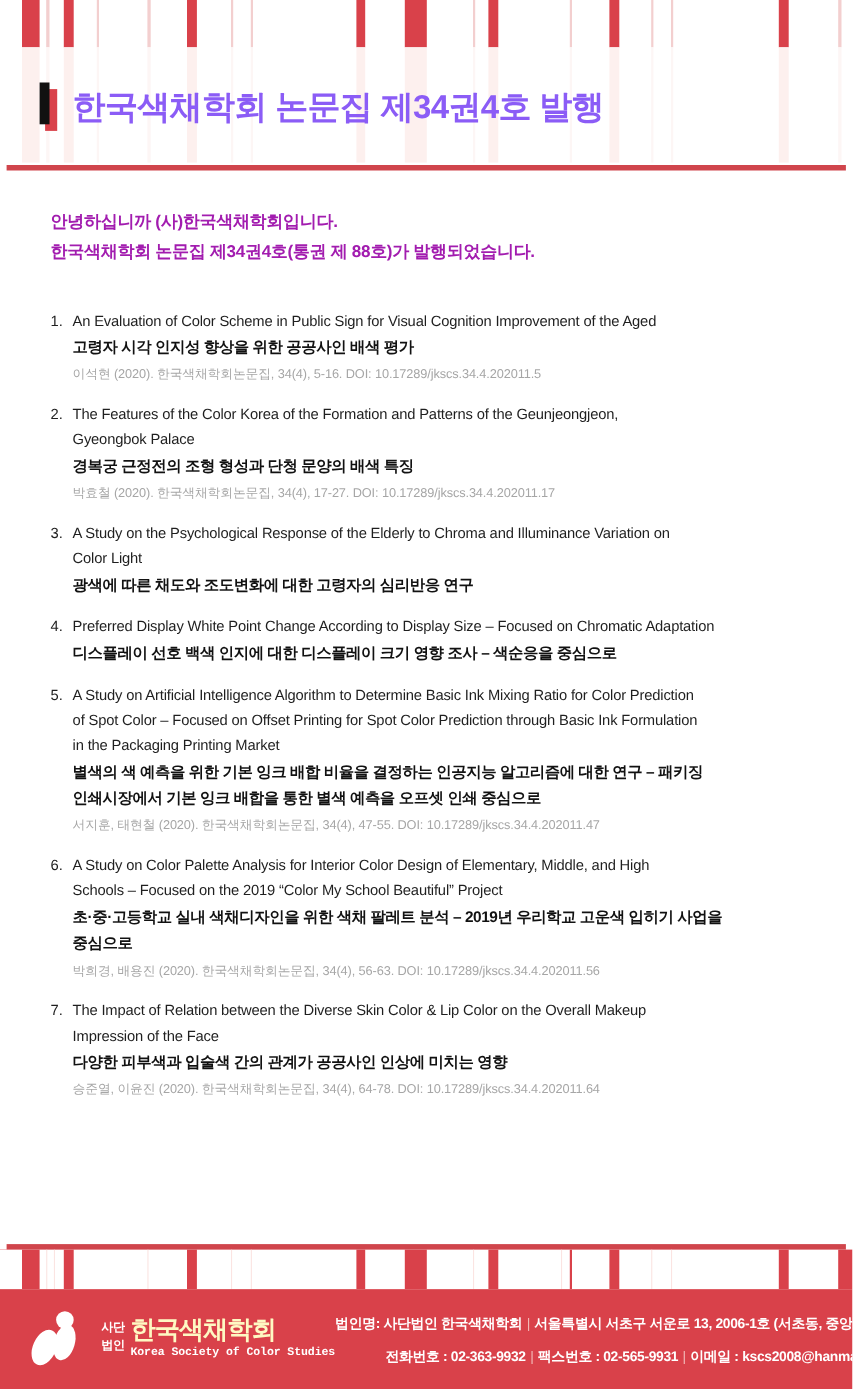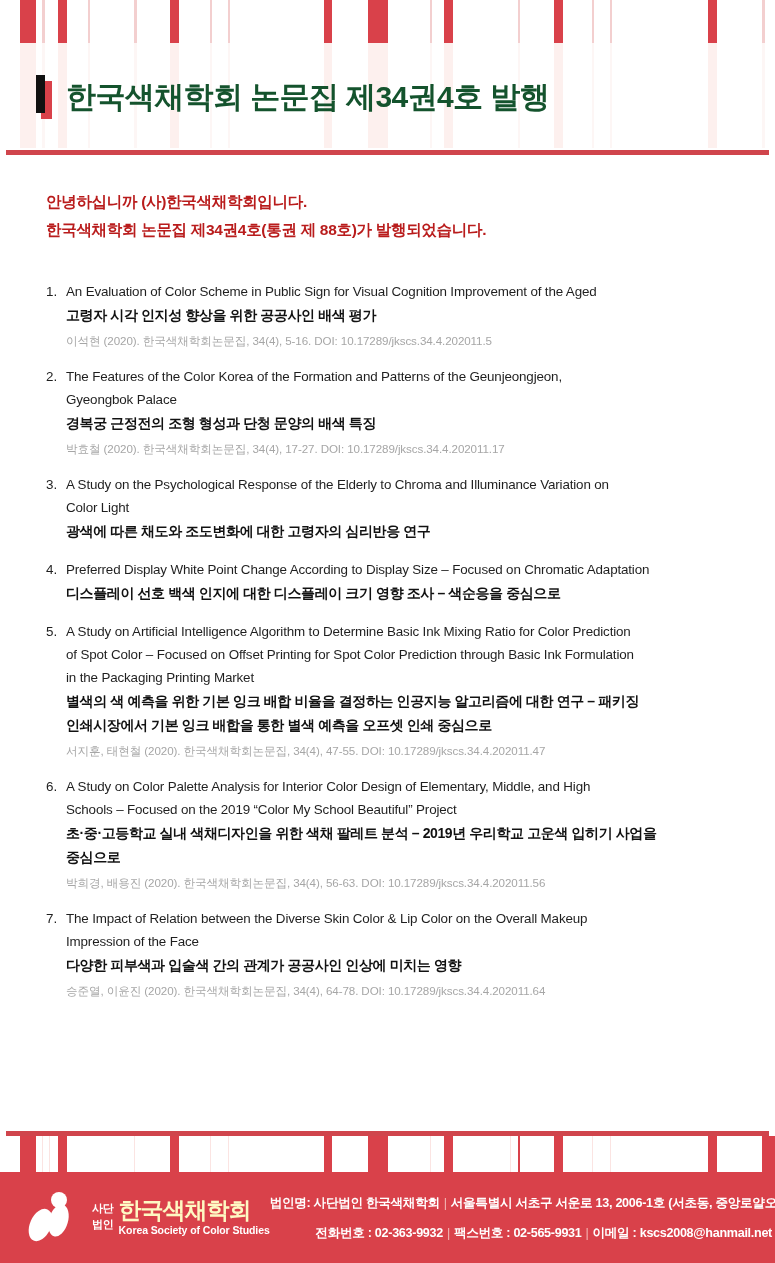--- a/index.html
+++ b/index.html
@@ -74,21 +74,21 @@
   .accent-mark .black-bar {
     position: absolute;
     left: 0; top: 0;
     width: 9px; height: 38px;
     background: #111111;
   }
   .header-title {
     margin-left: 14px;
     font-size: 30px;
     font-weight: bold;
-    color: #14532d;
+    color: #8b5cf6;
     letter-spacing: -0.6px;
     white-space: nowrap;
     text-align: right;
   }
 
   
   .header-rule {
     position: absolute;
     left: 6px; top: 150px;
     width: 763px;
@@ -98,21 +98,21 @@
 
   
   .intro {
     position: absolute;
     left: 46px; top: 188px;
     width: 690px;
   }
   .intro-line {
     font-size: 15.5px;
     font-weight: bold;
-    color: #b91c1c;
+    color: #a21caf;
     line-height: 28px;
     letter-spacing: -0.3px;
     white-space: nowrap;
   }
 
   
   .article-list {
     position: absolute;
     left: 46px; top: 280px;
     width: 700px;
@@ -198,20 +198,21 @@
     height: 91px;
     background: #d9414a;
     display: flex;
     align-items: center;
   }
   .footer-logo {
     display: flex;
     align-items: center;
     margin-left: 28px;
     flex: none;
+    font-family: Liberation Mono, monospace;
   }
   .logo-mark {
     position: relative;
     width: 56px;
     height: 52px;
     flex: none;
   }
   .logo-mark .drop {
     position: absolute;
     background: #ffffff;

